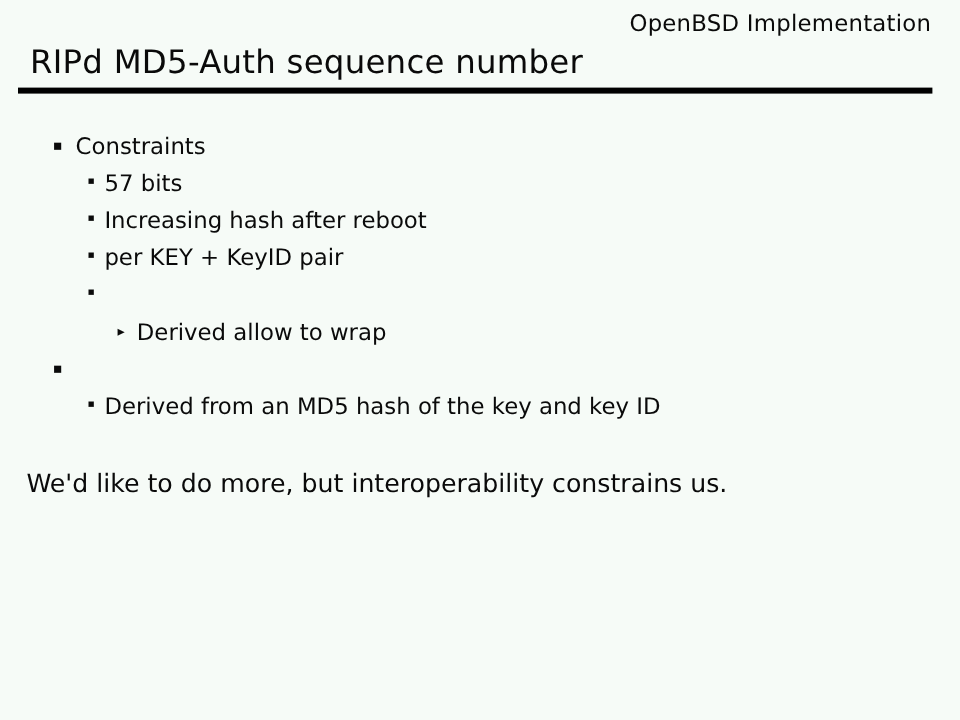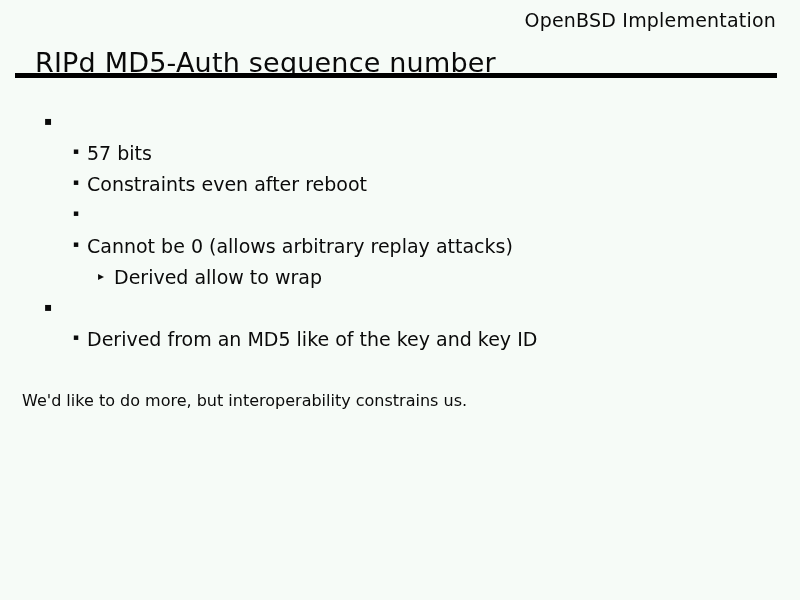--- a/index.html
+++ b/index.html
@@ -65,62 +65,63 @@
     position: relative;
     top: -1px;
   }
   .lvl1 .bullet { font-size: 12px; width: 19px; }
   .lvl2 .bullet { font-size: 9px;  width: 14px; }
   .lvl3 .bullet { font-size: 12px; width: 16px; }
   .footer-note {
     position: absolute;
     top: 391px;
     left: 22px;
-    font-size: 16px;
+    font-size: 21px;
     white-space: nowrap;
   }
 </style>
 </head>
 <body>
 
 <div class="slide">
 
   <div class="corner-label">OpenBSD Implementation</div>
 
-  <h1 class="page-title" style="font-weight: normal; margin: 10px;">RIPd MD5-Auth sequence number</h1>
+  <h1 class="page-title" style="font-weight: normal; margin: 0;">RIPd MD5-Auth sequence number</h1>
 
   <div class="title-divider"></div>
 
   <ul class="bullet-list">
     <li class="lvl1">
       <span class="bullet">▪</span>
+      <span>Constraints</span>
     </li>
     <li class="lvl2">
       <span class="bullet">▪</span>
       <span>57 bits</span>
     </li>
     <li class="lvl2">
       <span class="bullet">▪</span>
-      <span>Constraints even after reboot</span>
+      <span>Increasing hash after reboot</span>
     </li>
     <li class="lvl2">
       <span class="bullet">▪</span>
+      <span>per KEY + KeyID pair</span>
     </li>
     <li class="lvl2">
       <span class="bullet">▪</span>
-      <span>Cannot be 0 (allows arbitrary replay attacks)</span>
     </li>
     <li class="lvl3">
       <span class="bullet">▸</span>
       <span>Derived allow to wrap</span>
     </li>
     <li class="lvl1">
       <span class="bullet">▪</span>
     </li>
     <li class="lvl2">
       <span class="bullet">▪</span>
-      <span>Derived from an MD5 like of the key and key ID</span>
+      <span>Derived from an MD5 hash of the key and key ID</span>
     </li>
   </ul>
 
   <div class="footer-note">We'd like to do more, but interoperability constrains us.</div>
 
 </div>
 
 </body></html>

